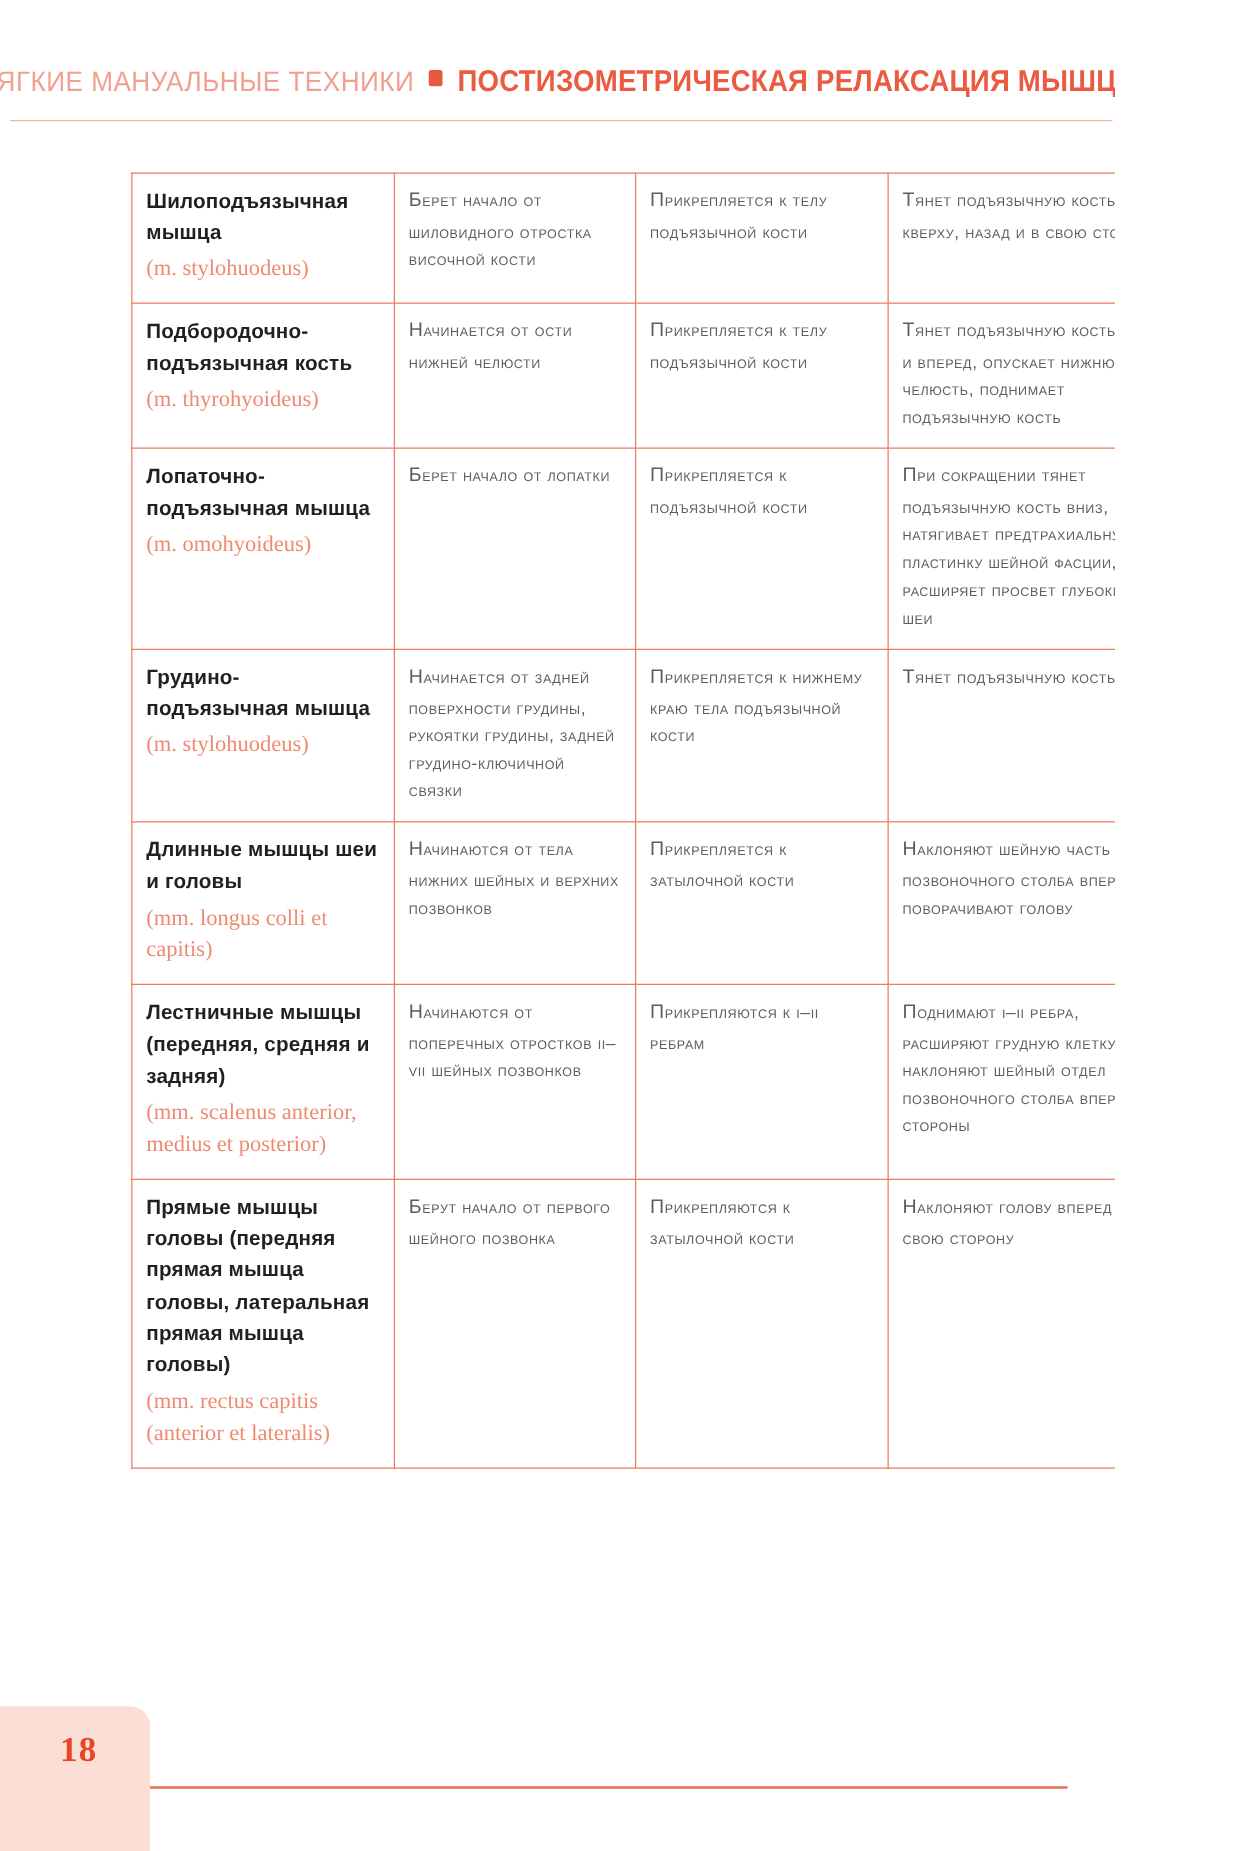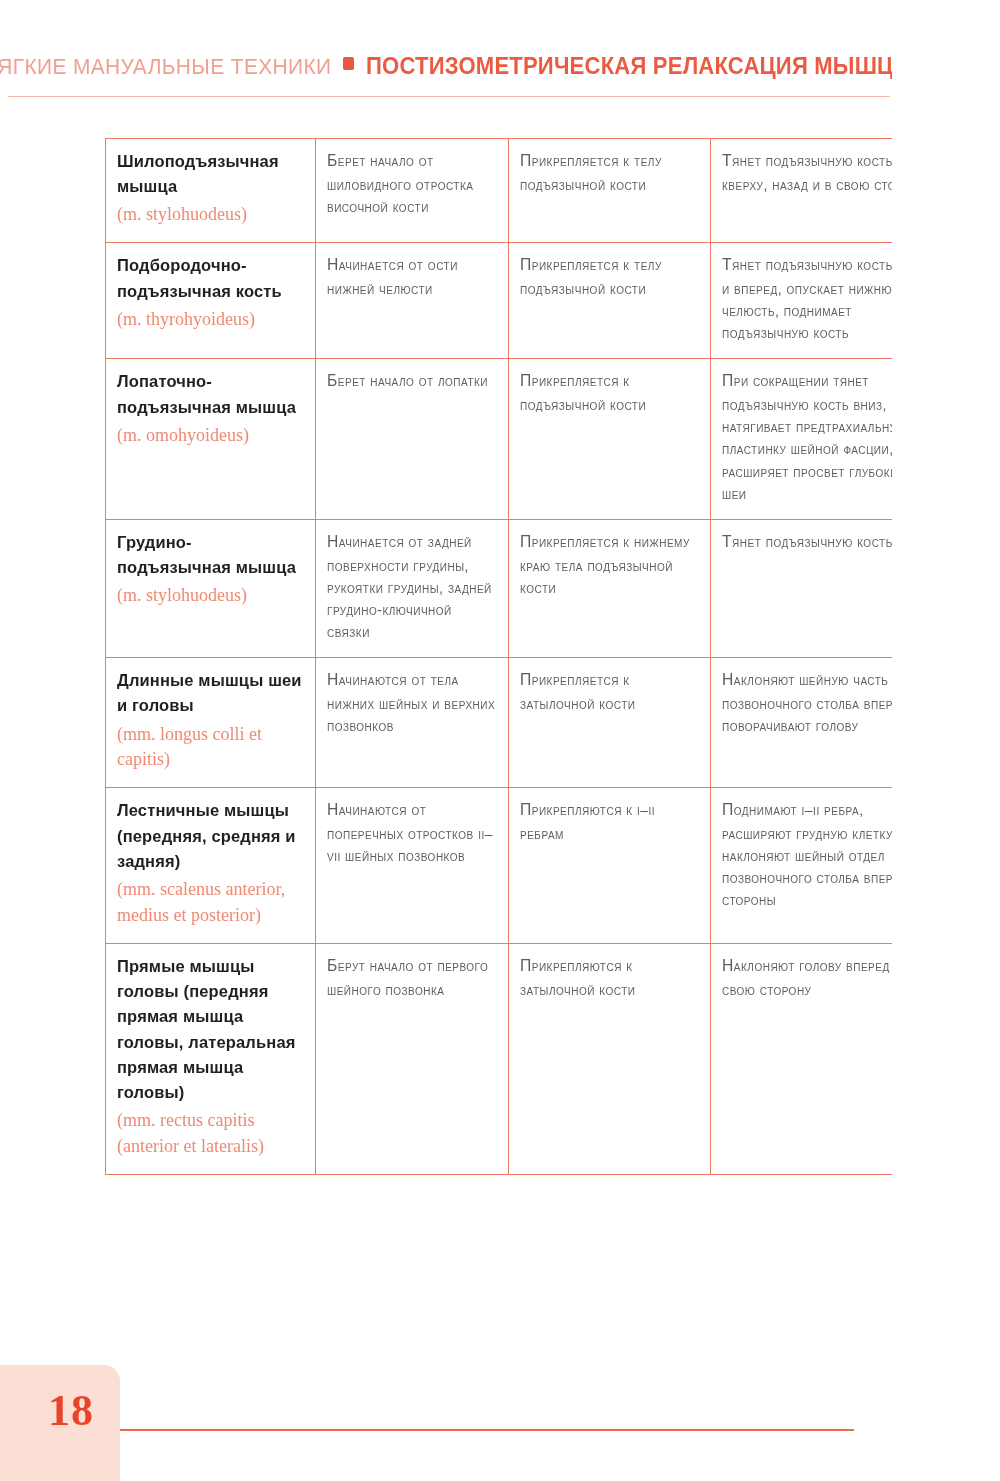--- a/index.html
+++ b/index.html
@@ -138,21 +138,21 @@
     width: 140px;
     height: 117px;
     background: #fbded4;
     border-top-right-radius: 16px;
   }
   .foot-num {
     position: absolute;
     left: 48px;
     top: 1385px;
     font-family: "Liberation Serif", serif;
-    font-size: 44px;
+    font-size: 28px;
     font-weight: bold;
     color: #e8442a;
     letter-spacing: 1px;
   }
   .foot-rule {
     position: absolute;
     left: 120px;
     right: 38px;
     top: 1429px;
     height: 2.2px;

